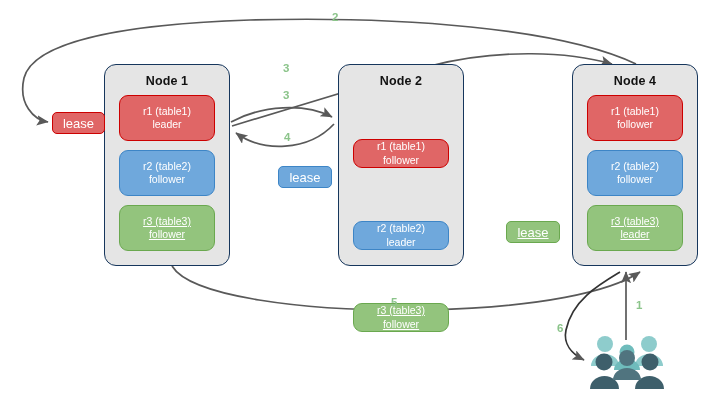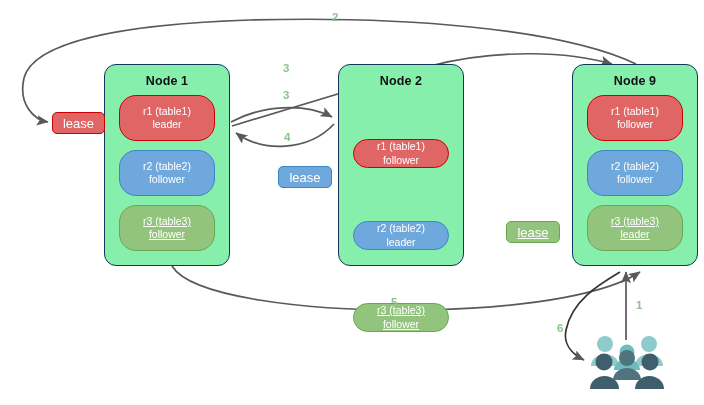--- a/index.html
+++ b/index.html
@@ -20,38 +20,38 @@
     left: 0;
     top: 0;
     width: 704px;
     height: 405px;
   }
   .node-box {
     position: absolute;
     box-sizing: border-box;
     border: 1.6px solid #16365c;
     border-radius: 12px;
-    background: #86efac;
+    background: #e5e5e5;
     display: flex;
     flex-direction: column;
     align-items: center;
   }
   .node-title {
     font-size: 12.5px;
     font-weight: bold;
     color: #111111;
     margin-top: 9px;
     margin-bottom: 7px;
     letter-spacing: 0.1px;
   }
   .replica-chip {
     box-sizing: border-box;
     width: 96px;
     height: 46px;
-    border-radius: 17px;
+    border-radius: 9px;
     display: flex;
     flex-direction: column;
     align-items: center;
     justify-content: center;
     color: #ffffff;
     font-size: 10.5px;
     line-height: 13.5px;
     margin-bottom: 9px;
     text-align: center;
   }
@@ -147,21 +147,21 @@
       <span class="chip-line">r2 (table2)</span>
       <span class="chip-line">leader</span>
     </div>
     <div class="replica-chip chip-green">
       <span class="chip-line">r3 (table3)</span>
       <span class="chip-line">follower</span>
     </div>
   </div>
 
   <div class="node-box" style="left:572px; top:64px; width:126px; height:202px;">
-    <div class="node-title">Node 9</div>
+    <div class="node-title">Node 4</div>
     <div class="replica-chip chip-red">
       <span class="chip-line">r1 (table1)</span>
       <span class="chip-line">follower</span>
     </div>
     <div class="replica-chip chip-blue">
       <span class="chip-line">r2 (table2)</span>
       <span class="chip-line">follower</span>
     </div>
     <div class="replica-chip chip-green">
       <span class="chip-line">r3 (table3)</span>

